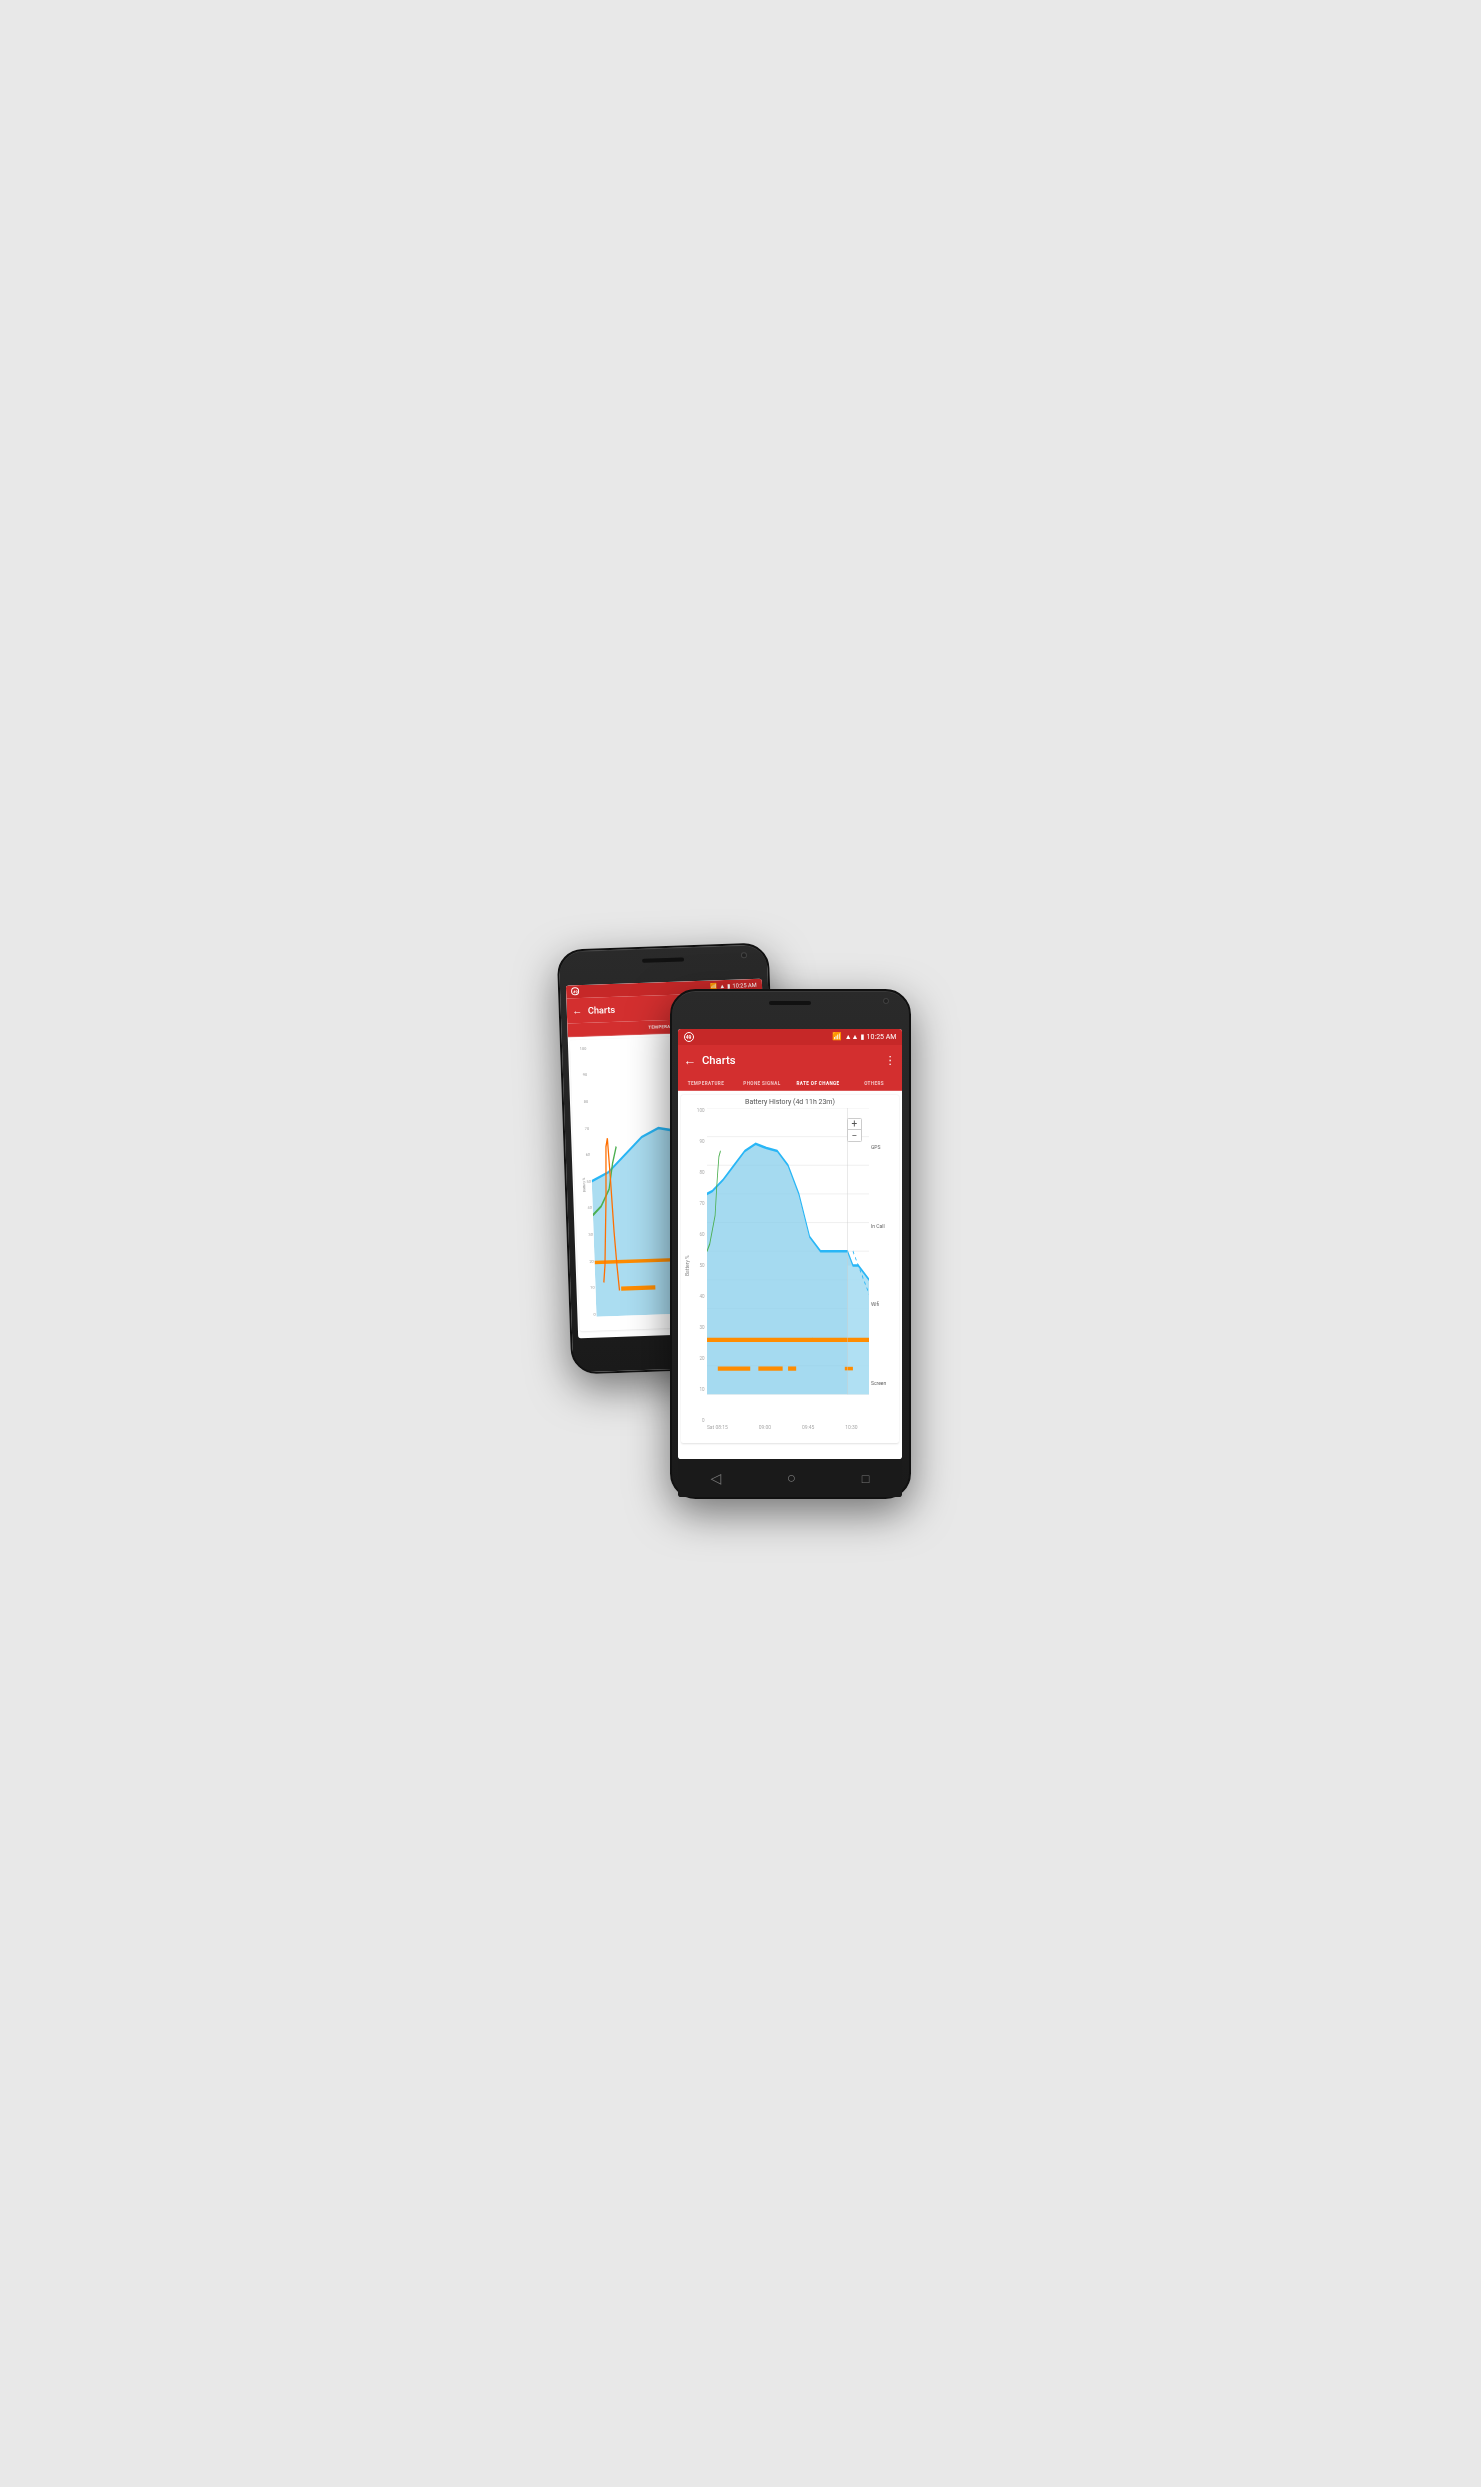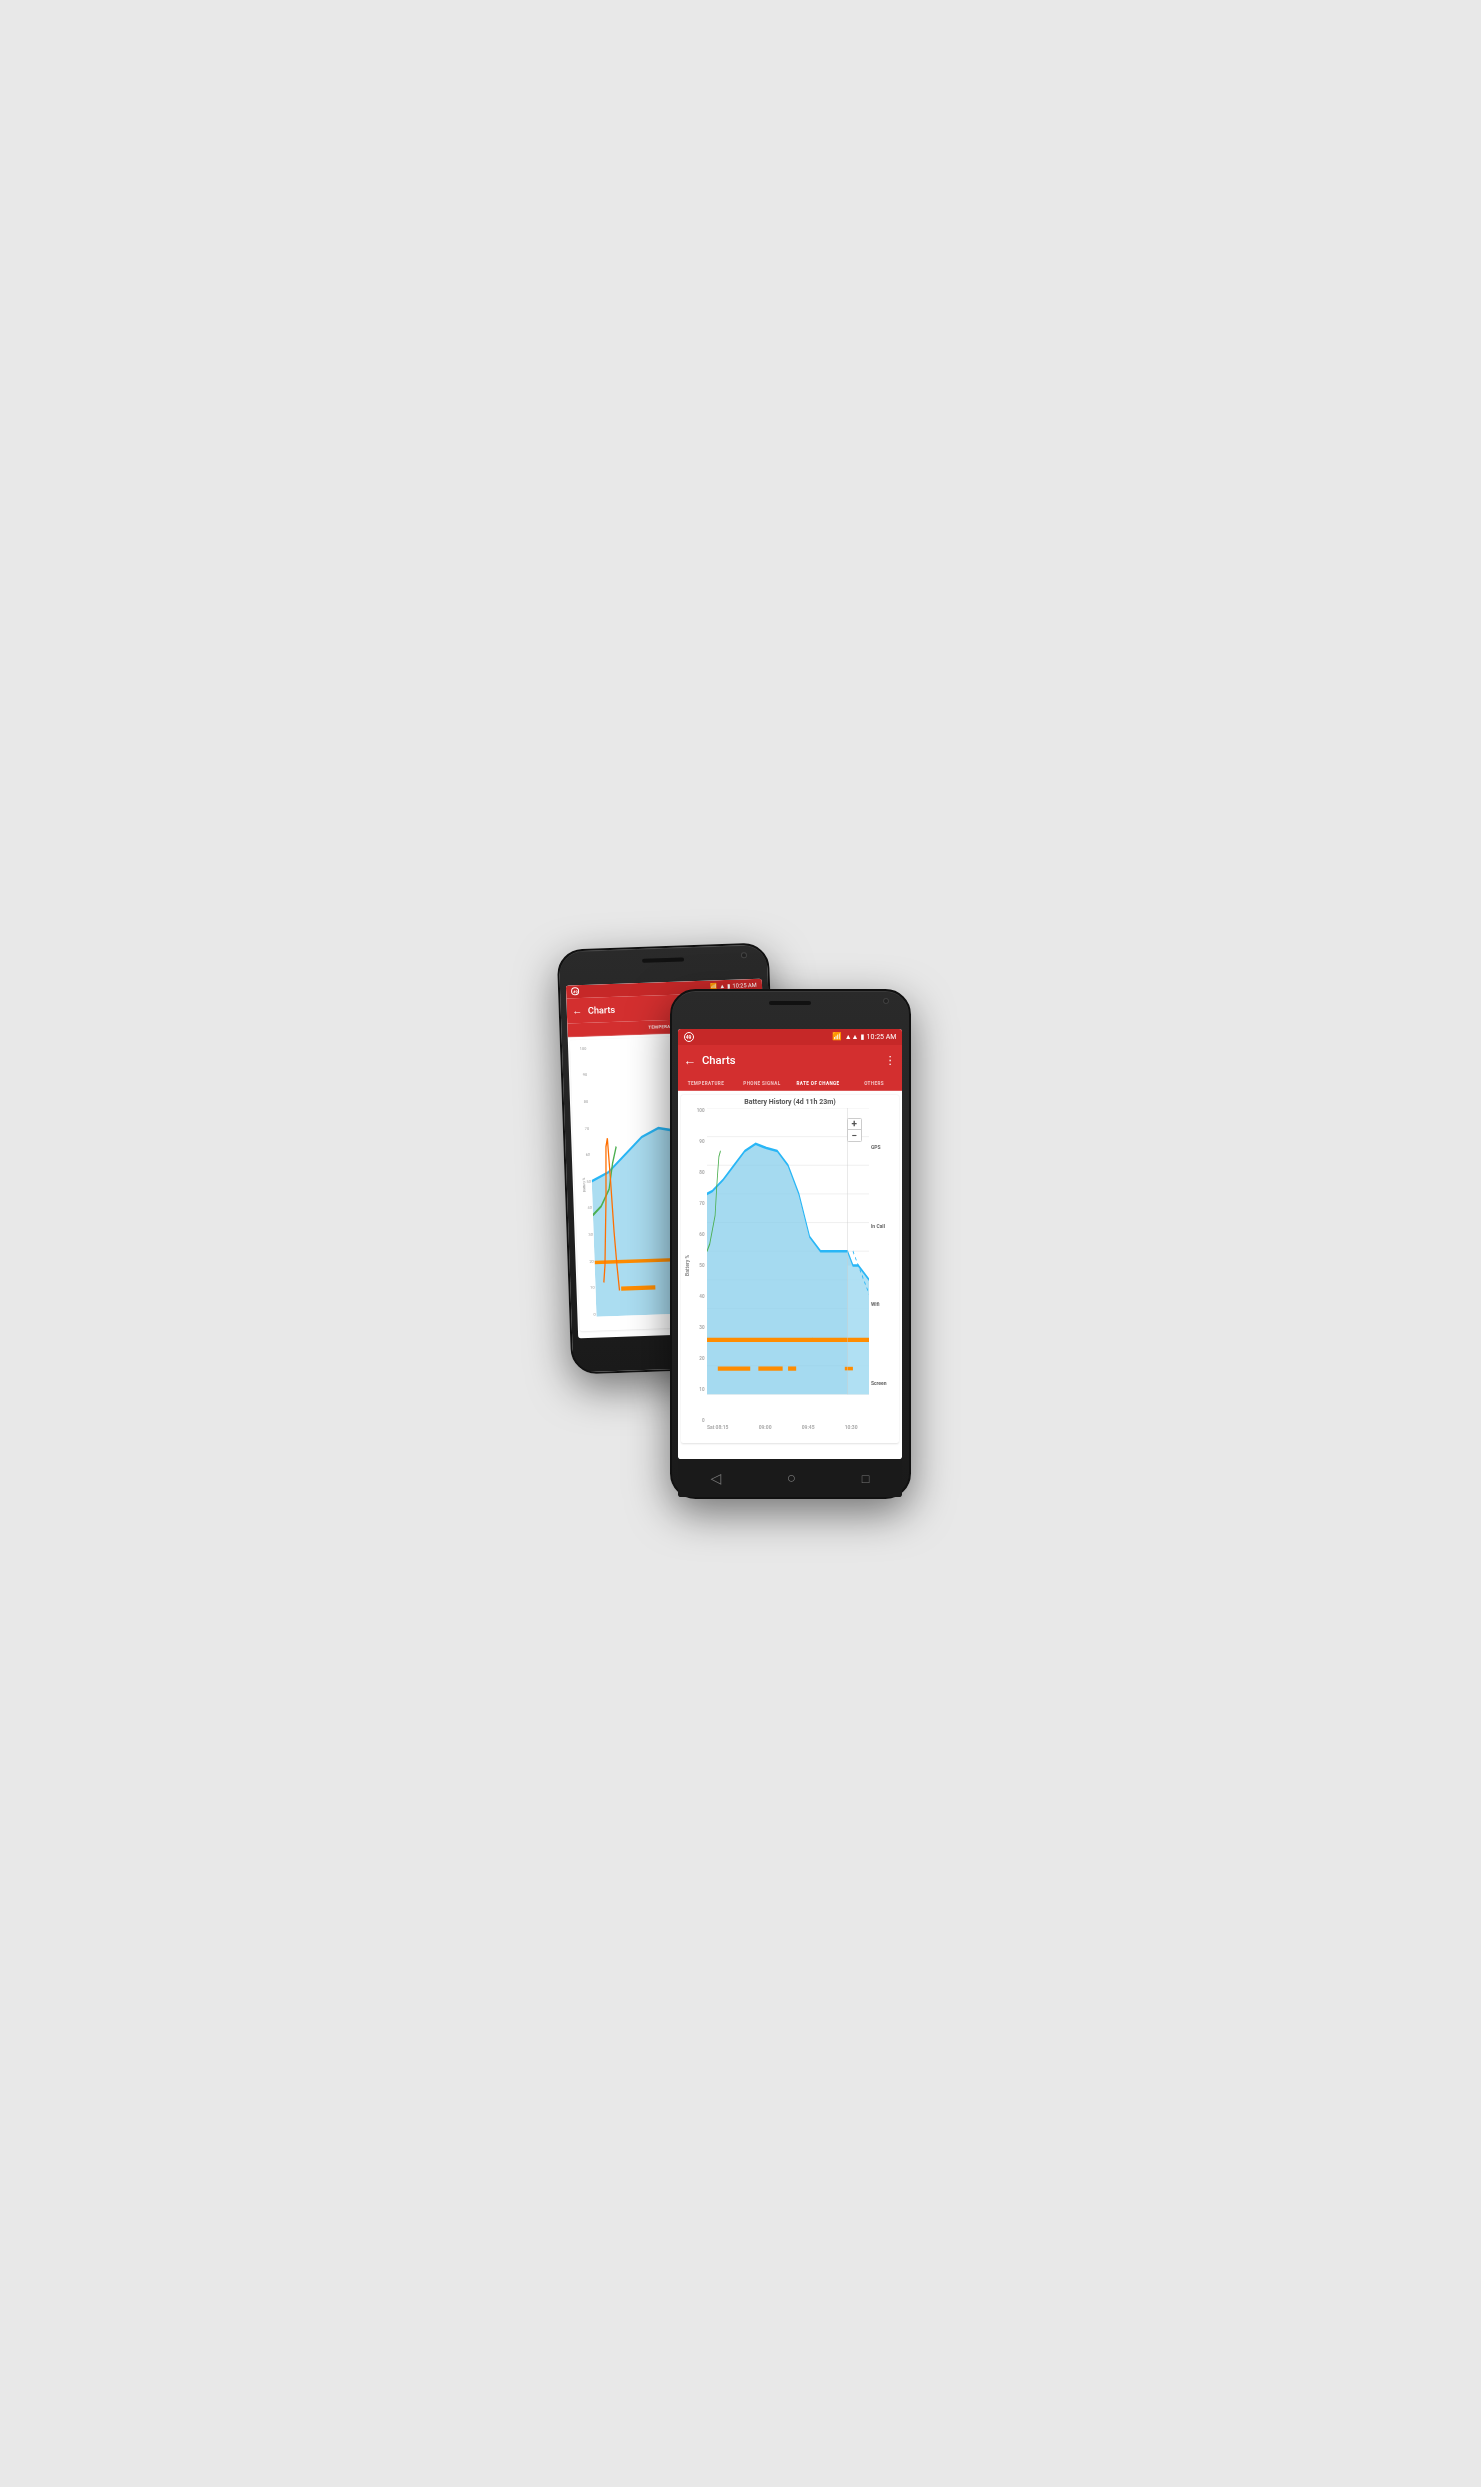--- a/index.html
+++ b/index.html
@@ -319,21 +319,21 @@
         <span class="more-icon">⋮</span>
       </div>
 
       <div class="tabs">
         <div class="tab" style="font-size:4.6px; padding:5px 2.1px;">TEMPERATURE</div>
         <div class="tab" style="font-size:4.6px; padding:5px 2.1px;">PHONE SIGNAL</div>
         <div class="tab active" style="font-size:4.6px; padding:5px 2.1px;">RATE OF CHANGE</div>
         <div class="tab" style="font-size:4.6px; padding:5px 2.1px;">OTHERS</div>
       </div>
 
-      <div style="background:#fff; margin:3.5px; border-radius:2.1px; box-shadow:0 0.7px 2.1px rgba(0,0,0,0.12); height:calc(100% - 82px); overflow:hidden; position:relative;font-weight:bold;">
+      <div style="background:#fff; margin:3.5px; border-radius:2.1px; box-shadow:0 0.7px 2.1px rgba(0,0,0,0.12); height:calc(100% - 82px); overflow:hidden; position:relative;">
 
         <div style="text-align:center; font-size:7px; color:#555; padding:3.5px 0 1.4px;">Battery History (4d 11h 23m)</div>
 
         <div class="zoom-controls">
           <div class="zoom-btn">+</div>
           <div class="zoom-btn">−</div>
         </div>
 
         <div style="display:flex; height:calc(100% - 33px); padding:0 2.8px;">
 

